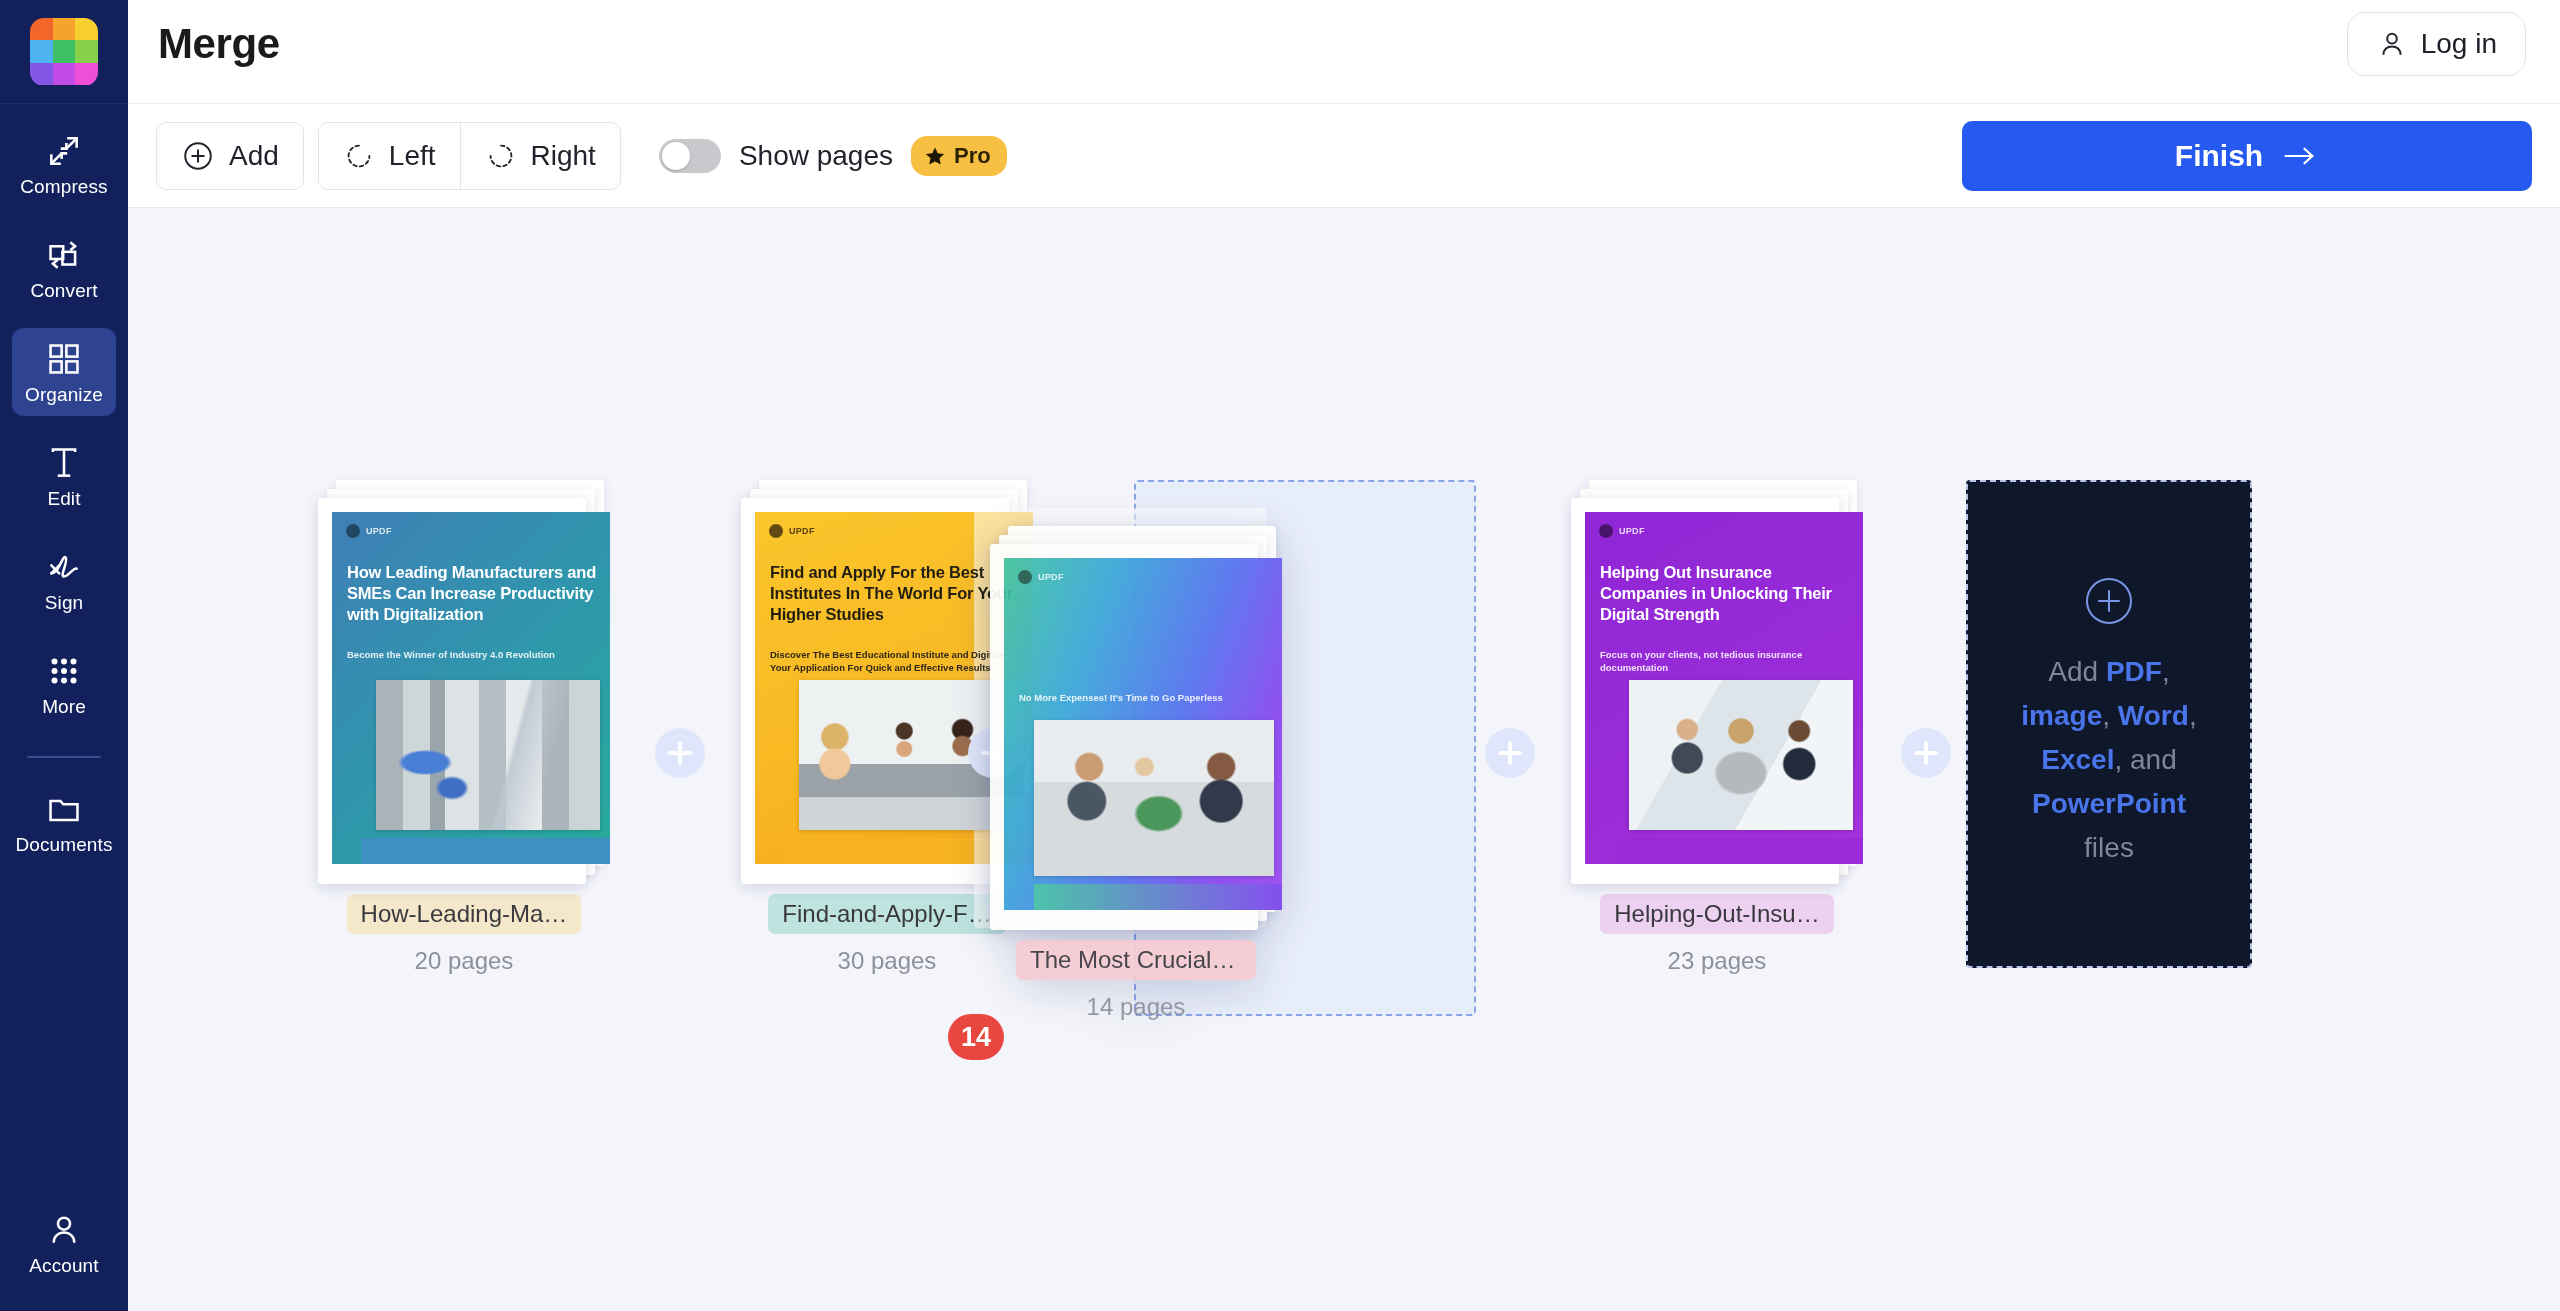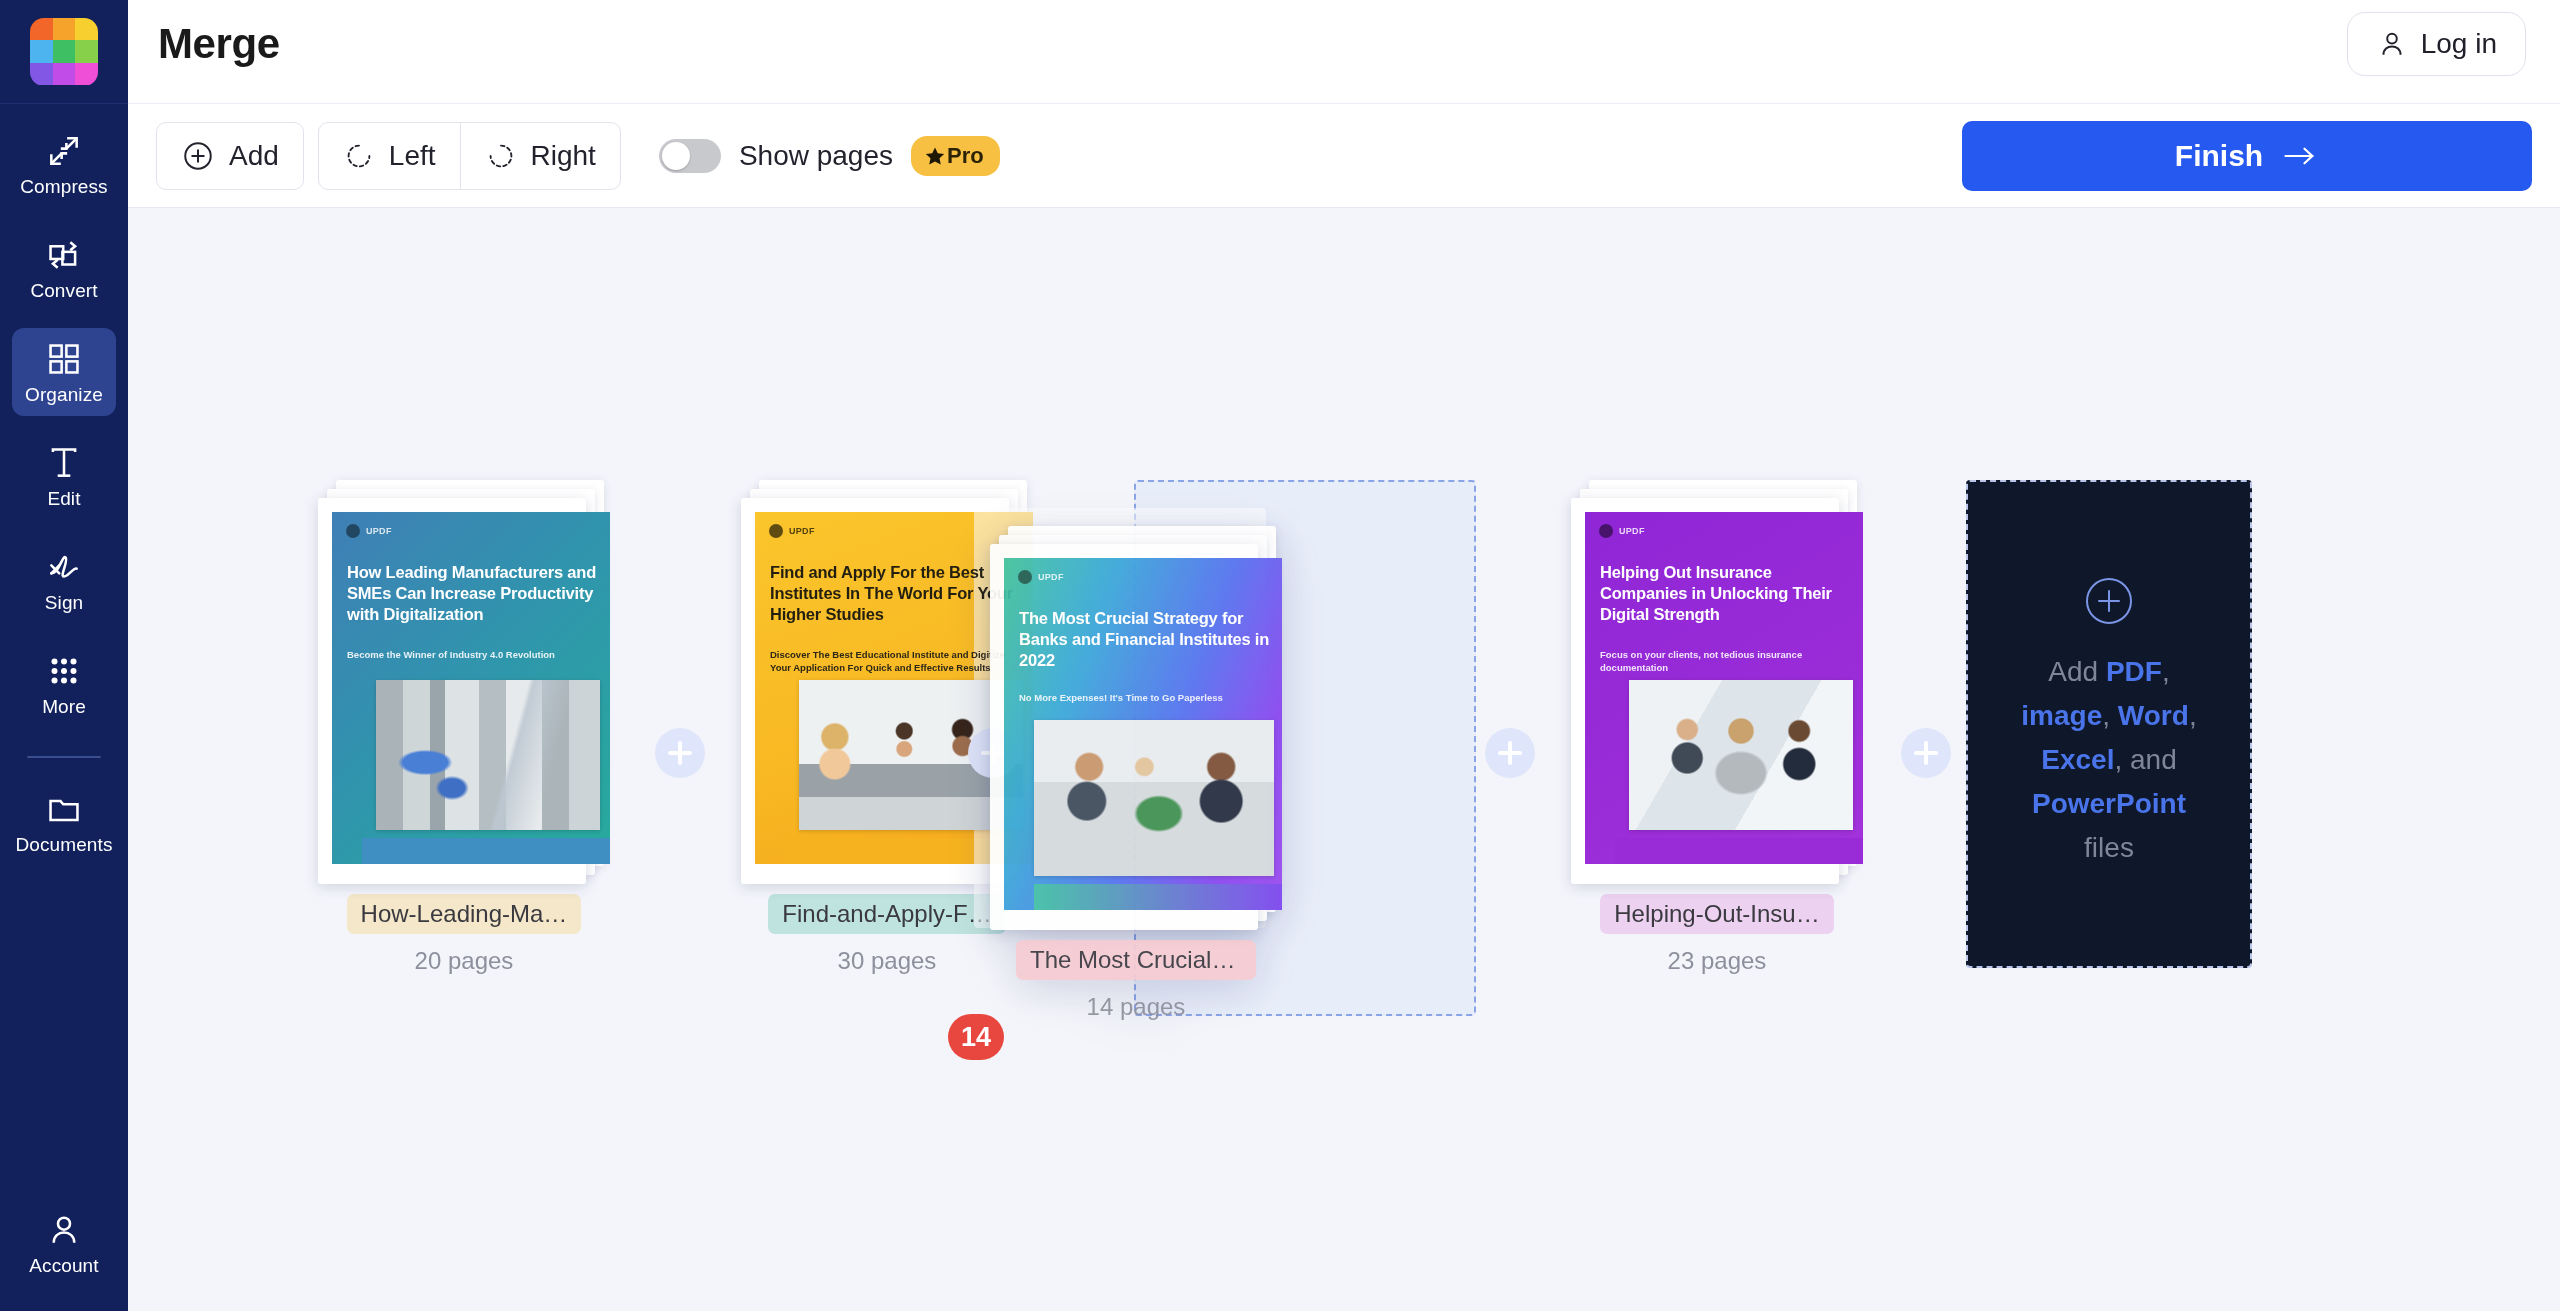--- a/index.html
+++ b/index.html
@@ -89,21 +89,21 @@
     width: 62px; height: 34px; border-radius: 17px; background: #c7c9cd;
     position: relative; cursor: pointer; flex: none;
   }
   .toggle .knob {
     position: absolute; top: 3px; left: 3px;
     width: 28px; height: 28px; border-radius: 50%; background: #ffffff;
     box-shadow: 0 1px 2px rgba(0,0,0,.22);
   }
   .toggle-label { font-size: 28px; color: #23232d; }
   .pro-badge {
-    display: inline-flex; align-items: center; gap: 1px;
+    display: inline-flex; align-items: center; gap: 8px;
     background: #f7c043; color: #2b2206;
     font-size: 22px; font-weight: bold;
     border-radius: 16px; padding: 7px 16px 7px 13px; cursor: pointer;
   }
 
   .finish-btn {
     background: #2659f0; color: #fff;
     border: none; border-radius: 10px;
     height: 70px; min-width: 570px;
     display: flex; align-items: center; justify-content: center; gap: 18px;
@@ -512,21 +512,20 @@
         <div class="stack">
           <div class="sheet back2"></div>
           <div class="sheet back1"></div>
           <div class="sheet front">
             <div class="cover">
               <div class="band" style="background:linear-gradient(110deg,#41c4a0 0%,#38a7d8 28%,#5470ef 58%,#8a44f0 82%,#9b49ef 100%)"></div>
               <div class="brand">
                 <span class="dot" style="background:rgba(0,0,0,.5)"></span>
                 <span class="nm">UPDF</span>
               </div>
-              <div class="ttl">The Most Crucial Strategy for Banks and Financial Institutes in 2022</div>
               <div class="sub" style="top:133px">No More Expenses! It's Time to Go Paperless</div>
               <div class="photo" style="left:30px; top:162px; width:240px; height:156px;
                 background:
                   radial-gradient(circle at 22% 52%, #3e4a5a 0 9%, rgba(0,0,0,0) 10%),
                   radial-gradient(circle at 23% 30%, #c8956a 0 6%, rgba(0,0,0,0) 7%),
                   radial-gradient(circle at 46% 30%, #e2c49b 0 5%, rgba(0,0,0,0) 6%),
                   radial-gradient(ellipse at 52% 60%, #3f8f4e 0 12%, rgba(0,0,0,0) 14%),
                   radial-gradient(circle at 78% 52%, #232b3d 0 10%, rgba(0,0,0,0) 11%),
                   radial-gradient(circle at 78% 30%, #7c5034 0 6%, rgba(0,0,0,0) 7%),
                   linear-gradient(180deg,#e9ecee 0 40%, #d4d9dc 40% 100%),

